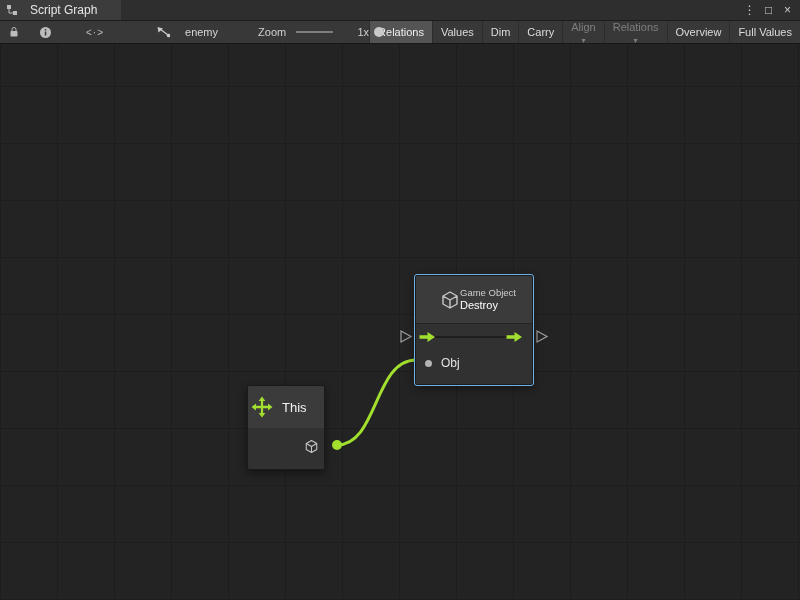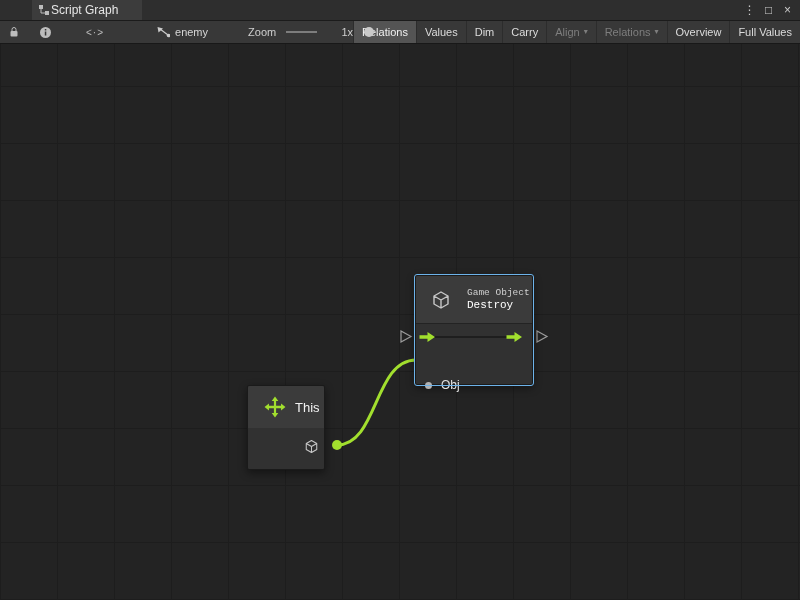--- a/index.html
+++ b/index.html
@@ -4,84 +4,84 @@
 <style>
   * { margin:0; padding:0; box-sizing:border-box; }
   html,body { width:800px; height:600px; overflow:hidden; background:#232323;
               font-family:"Liberation Sans", sans-serif; }
   .window { position:relative; width:800px; height:600px; background:#232323; }
 
   
   .titlebar { position:absolute; top:0; left:0; right:0; height:21px;
               background:#2e2e2e; border-bottom:1px solid #1b1b1b;
               display:flex; align-items:stretch; }
-  .tab { display:flex; align-items:center; gap:1px; padding:0 24px 0 6px;
-         background:#3c3c3c;margin-left:32px; }
+  .tab { display:flex; align-items:center; gap:12px; padding:0 24px 0 6px;
+         background:#3c3c3c; }
   .tab-label { font-size:12px; color:#e6e6e6; white-space:nowrap; }
   .titlebar-spacer { flex:1; }
   .titlebar-controls { display:flex; align-items:center; gap:4px; padding-right:5px; }
   .tb-icon { width:15px; height:100%; display:flex; align-items:center; justify-content:center;
              color:#c9c9c9; font-size:12px; cursor:default; }
 
   
   .toolbar { position:absolute; top:21px; left:0; right:0; height:23px;
              background:#383838; border-bottom:1px solid #181818;
              display:flex; align-items:center; font-size:11px; color:#d6d6d6; }
   .tool-btn-icon { display:flex; align-items:center; justify-content:center; height:100%;
                    padding:0 4px; }
   .lock-wrap { margin-left:5px; }
   .info-wrap { margin-left:12px; }
   .code-wrap { margin-left:26px; font-size:10px; color:#bdbdbd; letter-spacing:1px; }
-  .crumb { margin-left:48px; display:flex; align-items:center; gap:5px; }
+  .crumb { margin-left:48px; display:flex; align-items:center; gap:15px; }
   .crumb-label { font-size:11px; color:#d6d6d6; }
   .zoom-label { margin-left:40px; color:#cfcfcf; }
   .zoom-slider { margin-left:10px; position:relative; width:92px; height:12px; }
   .zoom-track { position:absolute; left:0; right:0; top:5px; height:2px; background:#7d7d7d; }
   .zoom-handle { position:absolute; top:1px; left:78px; width:10px; height:10px;
                  border-radius:50%; background:#cacaca; }
   .zoom-value { margin-left:24px; color:#cfcfcf; }
   .btn-group { margin-left:auto; display:flex; height:100%; align-items:stretch; }
   .tbtn { display:flex; align-items:center; gap:4px; padding:0 8px;
           border-left:1px solid #2c2c2c; color:#dcdcdc; white-space:nowrap; cursor:default; }
   .tbtn.active { background:#545454; color:#f0f0f0; }
-  .tbtn.disabled { color:#7e7e7e; }
+  .tbtn.disabled { color:#7e7e7e;flex-direction:column; }
   .dd-arrow { font-size:8px; line-height:1; }
 
   
   .canvas { position:absolute; top:44px; left:0; width:800px; height:556px;
             background-color:#232323;
             background-image:
               linear-gradient(to right, #1d1d1d 1px, transparent 1px),
               linear-gradient(to bottom, #1d1d1d 1px, transparent 1px);
             background-size:57px 57px; background-position:0 42px; }
   .overlay { position:absolute; top:0; left:0; width:800px; height:556px; pointer-events:none; }
 
   
   .node { position:absolute; background:#313131; border:1px solid #1a1a1a; border-radius:2px;
           box-shadow:0 3px 8px rgba(0,0,0,0.45); }
   .node-header { background:#3b3b3b; display:flex; align-items:center; }
 
   .node-this { left:247px; top:341px; width:78px; height:85px; }
-  .node-this .node-header { height:42px; padding-left:16px; gap:9px; border-radius:2px 2px 0 0; }
+  .node-this .node-header { height:42px; padding-left:3px; gap:9px; border-radius:2px 2px 0 0; }
   .node-this .node-title { font-size:13px; color:#f2f2f2; }
   .port-cube { position:absolute; right:5px; bottom:15px; width:15px; height:15px; }
 
   .node-destroy { left:415px; top:231px; width:118px; height:110px;
                   outline:1px solid #6db3ea; }
-  .node-destroy .node-header { height:47px; padding-left:15px; gap:16px; border-radius:2px 2px 0 0;font-family:Liberation Mono, monospace; }
+  .node-destroy .node-header { height:47px; padding-left:24px; gap:0; border-radius:2px 2px 0 0; }
   .hdr-text { display:flex; flex-direction:column; line-height:1.15; }
   .node-category { font-size:9.5px; color:#cfcfcf; }
   .node-destroy .node-title { font-size:11px; color:#ffffff; }
   .divider { height:1px; background:#232323; }
   .flow-row { position:relative; height:26px; }
   .relation-line { position:absolute; left:18px; right:24px; top:12px; height:2px; background:#1e1e1e; }
   .flow-arrow { position:absolute; top:7px; width:17px; height:12px; }
   .flow-arrow.in { left:3px; }
   .flow-arrow.out { right:9px; }
-  .obj-row { display:flex; align-items:center; height:26px; padding-left:9px; gap:9px;margin-top:22px; }
+  .obj-row { display:flex; align-items:center; height:26px; padding-left:9px; gap:9px; }
   .obj-dot { width:7px; height:7px; border-radius:50%; background:#b3b3b3; }
   .obj-label { font-size:12px; color:#e2e2e2; }
 </style>
 </head>
 <body>
 
 <div class="window">
 
   <div class="titlebar">
     <div class="tab">

